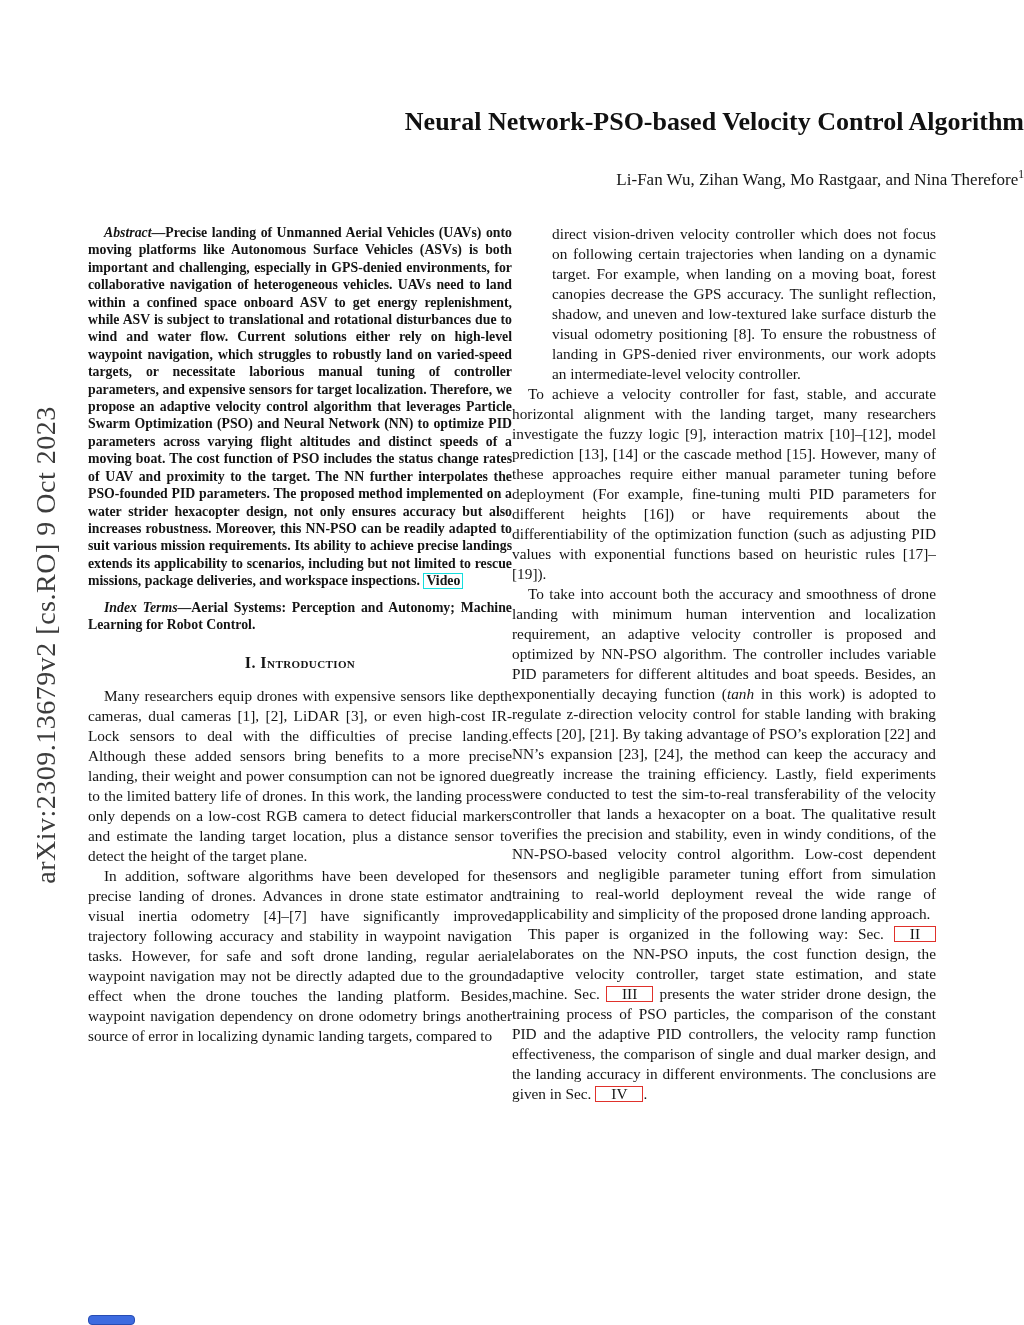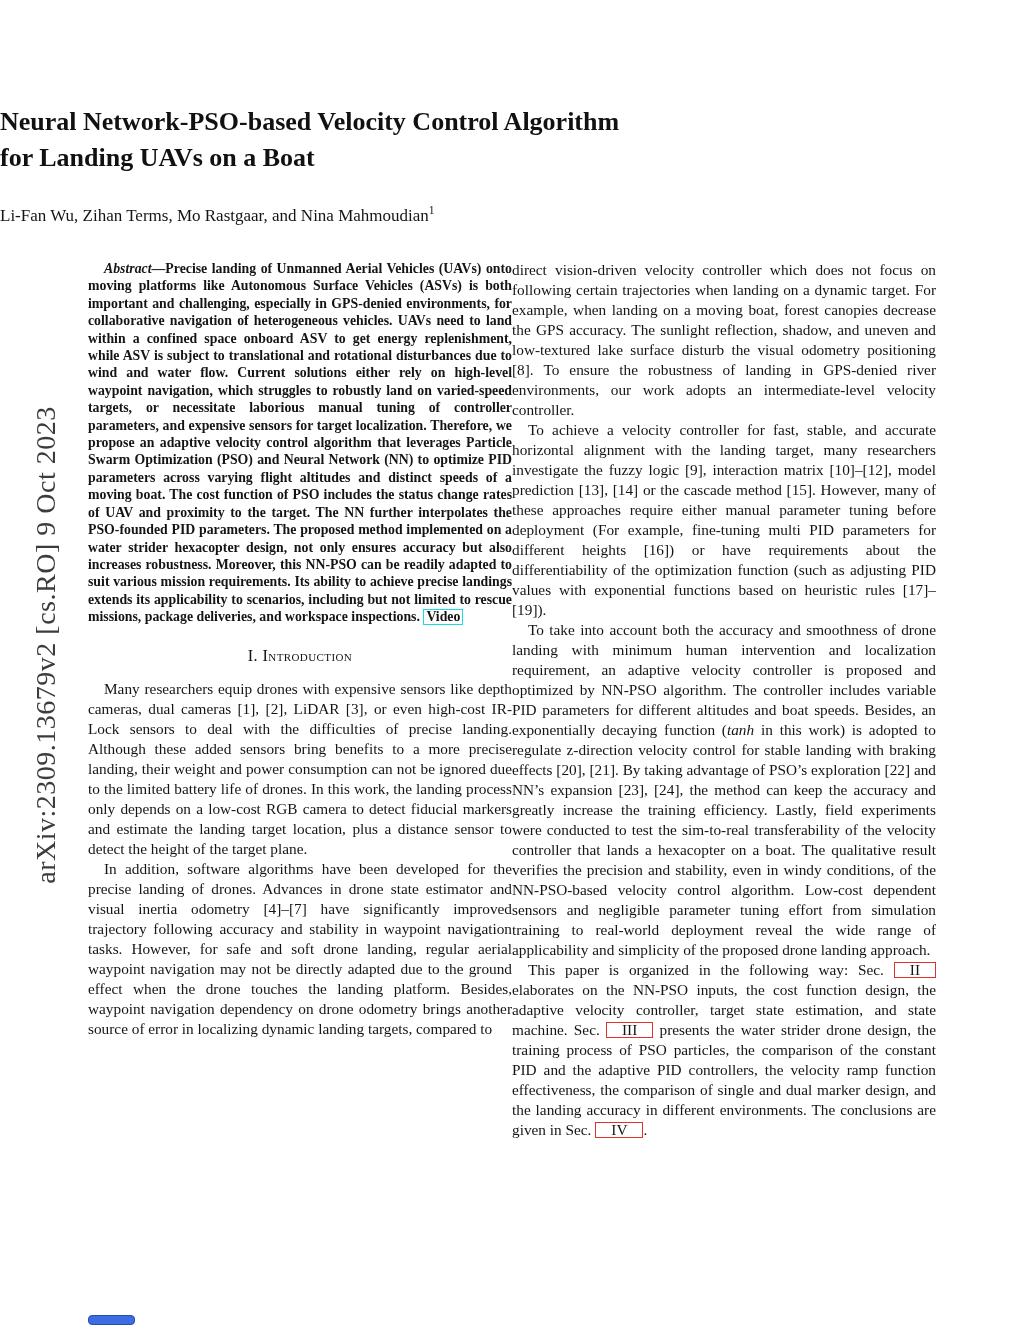--- a/index.html
+++ b/index.html
@@ -16,21 +16,21 @@
   .arxiv-vertical {
     position:absolute;
     top:645px; left:46px;
     transform:translate(-50%,-50%) rotate(-90deg);
     white-space:nowrap;
     font-size:28px;
     letter-spacing:0.5px;
     color:#3c3c3c;
   }
 
-  header { padding-top:104px; text-align:left; }
+  header { padding-top:104px; text-align:right; }
   .title {
     font-size:26px;
     line-height:36px;
     font-weight:bold;
     color:#111;
   }
   .authors { margin-top:30px; font-size:17px; }
   sup { font-size:68%; vertical-align:super; line-height:0; }
 
   .columns {
@@ -40,21 +40,21 @@
     overflow:hidden;
   }
   .col {
     flex:1 1 0;
     text-align:justify;
     font-size:15.3px;
     line-height:20px;
     hyphens:auto;
   }
   .col p { text-indent:16px; }
-  .col p.noindent { text-indent:0; }
+  .col p.noindent { text-indent:0;margin-left:40px; }
 
   .abstract {
     font-weight:bold;
     font-size:13.8px;
     line-height:17.4px;
   }
   .index-terms { margin-top:9px; }
   .italic { font-style:italic; }
 
   .video-link {
@@ -69,21 +69,21 @@
     display:inline-block;
     border:1.2px solid #e0312b;
     padding:0 15px;
     line-height:14px;
     text-indent:0;
     cursor:pointer;
   }
 
   .section-heading {
     text-align:center;
-    font-weight:normal;
+    font-weight:bold;
     font-variant:small-caps;
     font-size:16.2px;
     letter-spacing:0.4px;
     margin:20px 0 13px 0;
     text-indent:0;
   }
 
   .footnote {
     margin-top:16px;
     font-size:12.8px;
@@ -108,31 +108,31 @@
 </head>
 <body>
 
 <div class="page">
 
   <div class="arxiv-vertical">arXiv:2309.13679v2  [cs.RO]  9 Oct 2023</div>
 
   <header>
     <h1 class="title">
       <span>Neural Network-PSO-based Velocity Control Algorithm</span><br>
-      <span>for Landing UAVs on a Boat</span>
     </h1>
-    <p class="authors"><span>Li-Fan Wu, Zihan Terms, Mo Rastgaar, and Nina Mahmoudian</span><sup>1</sup></p>
+    <p class="authors"><span>Li-Fan Wu, Zihan Wang, Mo Rastgaar, and Nina Therefore</span><sup>1</sup></p>
   </header>
 
   <div class="columns">
 
     <section class="col">
 
       <p class="abstract"><span class="italic">Abstract</span><span>—</span><span>Precise landing of Unmanned Aerial Vehicles (UAVs) onto moving platforms like Autonomous Surface Vehicles (ASVs) is both important and challenging, especially in GPS-denied environments, for collaborative navigation of heterogeneous vehicles. UAVs need to land within a confined space onboard ASV to get energy replenishment, while ASV is subject to translational and rotational disturbances due to wind and water flow. Current solutions either rely on high-level waypoint navigation, which struggles to robustly land on varied-speed targets, or necessitate laborious manual tuning of controller parameters, and expensive sensors for target localization. Therefore, we propose an adaptive velocity control algorithm that leverages Particle Swarm Optimization (PSO) and Neural Network (NN) to optimize PID parameters across varying flight altitudes and distinct speeds of a moving boat. The cost function of PSO includes the status change rates of UAV and proximity to the target. The NN further interpolates the PSO-founded PID parameters. The proposed method implemented on a water strider hexacopter design, not only ensures accuracy but also increases robustness. Moreover, this NN-PSO can be readily adapted to suit various mission requirements. Its ability to achieve precise landings extends its applicability to scenarios, including but not limited to rescue missions, package deliveries, and workspace inspections.</span> <span class="video-link">Video</span></p>
 
+      <p class="abstract index-terms"><span class="italic">Index Terms</span><span>—</span><span>Aerial Systems: Perception and Autonomy; Machine Learning for Robot Control.</span></p>
 
       <h2 class="section-heading">I. Introduction</h2>
 
       <p>Many researchers equip drones with expensive sensors like depth cameras, dual cameras [1], [2], LiDAR [3], or even high-cost IR-Lock sensors to deal with the difficulties of precise landing. Although these added sensors bring benefits to a more precise landing, their weight and power consumption can not be ignored due to the limited battery life of drones. In this work, the landing process only depends on a low-cost RGB camera to detect fiducial markers and estimate the landing target location, plus a distance sensor to detect the height of the target plane.</p>
       <p>In addition, software algorithms have been developed for the precise landing of drones. Advances in drone state estimator and visual inertia odometry [4]–[7] have significantly improved trajectory following accuracy and stability in waypoint navigation tasks. However, for safe and soft drone landing, regular aerial waypoint navigation may not be directly adapted due to the ground effect when the drone touches the landing platform. Besides, waypoint navigation dependency on drone odometry brings another source of error in localizing dynamic landing targets, compared to</p>
 
 
     </section>
 
     <section class="col">

